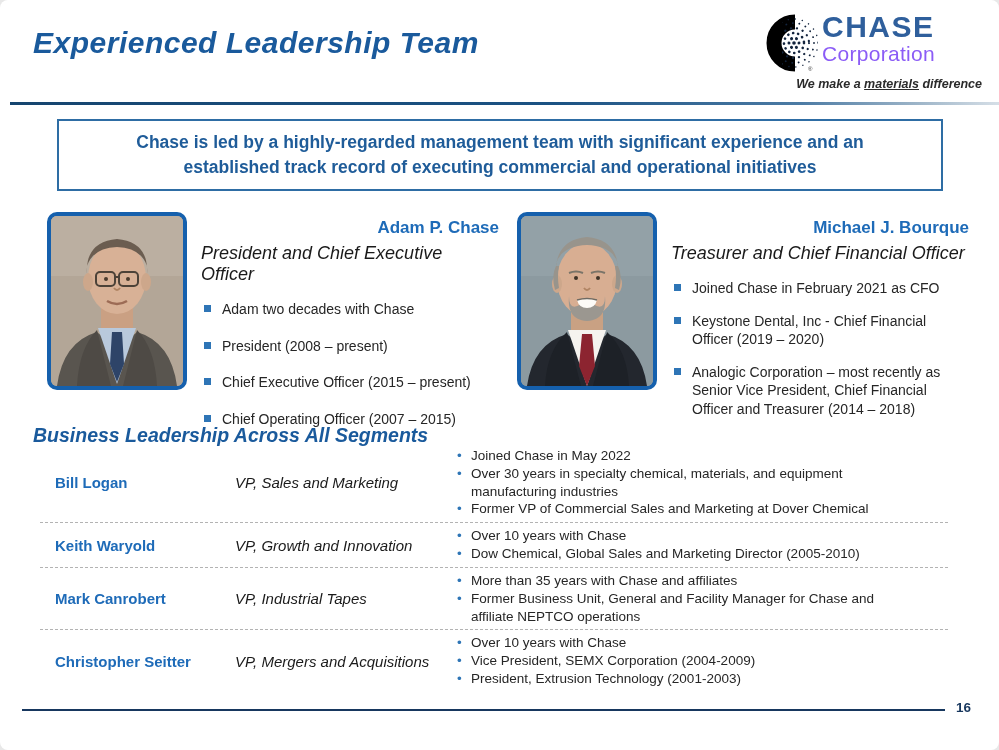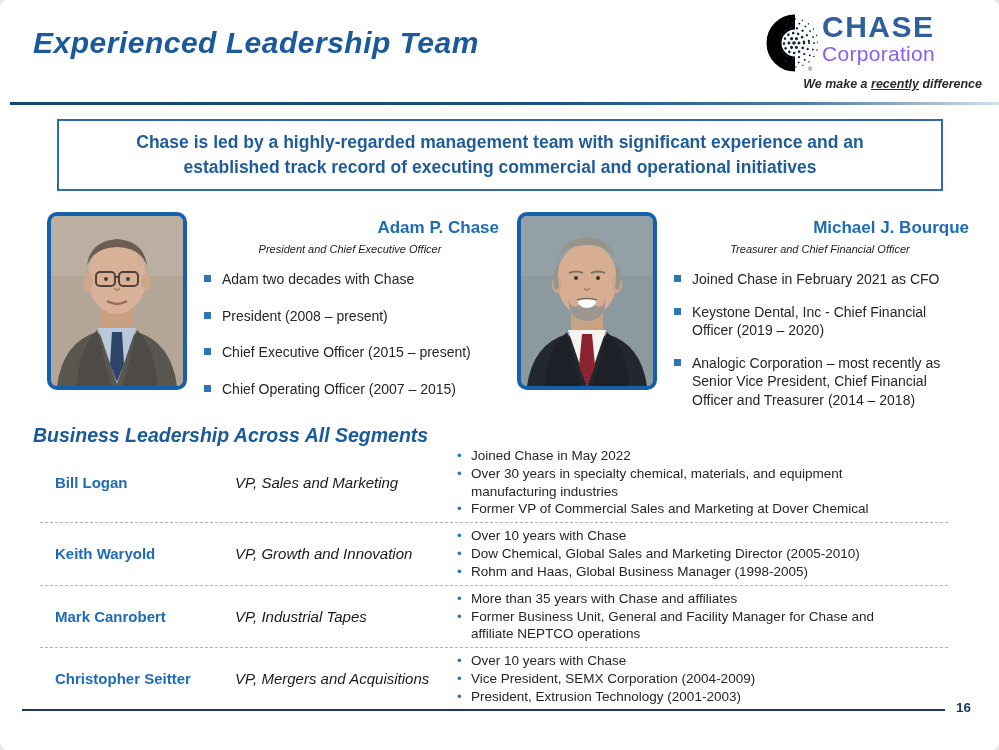--- a/index.html
+++ b/index.html
@@ -34,21 +34,21 @@
   
   .execs{position:absolute;left:47px;top:212px;width:910px;display:flex;}
   .exec{width:470px;display:flex;flex:none;}
   .photo-frame{
     width:132px;height:170px;flex:none;border:4px solid #1560AD;border-radius:10px;
     overflow:hidden;background:#b3a697;
   }
   .photo-frame svg{display:block;width:100%;height:100%;}
   .exec-text{margin-left:14px;width:298px;}
   .exec-name{text-align:right;font-size:17px;font-weight:bold;color:#1E6BB8;margin-top:6px;}
-  .exec-role{text-align:center;font-size:11px;font-style:italic;color:#1a1a1a;margin-top:5px;}
+  .exec-role{text-align:left;font-size:18px;font-style:italic;color:#1a1a1a;margin-top:5px;}
   ul.exec-bullets{list-style:none;margin:15px 0 0 0;padding:0;}
   ul.exec-bullets li{
     position:relative;padding-left:21px;font-size:14px;color:#262626;
     line-height:1.33;margin-bottom:14px;
   }
   .exec-a ul.exec-bullets li{margin-bottom:18px;}
   ul.exec-bullets li::before{
     content:"";position:absolute;left:3px;top:5px;width:7px;height:7px;background:#2E75B6;
   }
   
@@ -96,21 +96,21 @@
           <circle cx="42" cy="31" r="24" stroke-width="1.4" stroke-dasharray="0.1 7"></circle>
         </g>
         <circle cx="42" cy="31" r="1.8" fill="#13243d"></circle>
         <text x="56" y="59" font-size="6" fill="#333">®</text>
       </svg>
       <div class="logo-text">
         <div class="logo-chase">CHASE</div>
         <div class="logo-corp">Corporation</div>
       </div>
     </div>
-    <div class="tagline"><span>We make a </span><span class="u">recently</span><span> difference</span></div>
+    <div class="tagline"><span>We make a </span><span class="u">materials</span><span> difference</span></div>
   </div>
 
   <div class="top-rule"></div>
 
   <div class="message-box">
     <span>Chase is led by a highly-regarded management team with significant experience and an established track record of executing commercial and operational initiatives</span>
   </div>
 
   <div class="execs">
 
@@ -203,21 +203,20 @@
         <li>Former VP of Commercial Sales and Marketing at Dover Chemical</li>
       </ul>
     </div>
 
     <div class="biz-row">
       <div class="biz-name">Keith Waryold</div>
       <div class="biz-title">VP, Growth and Innovation</div>
       <ul class="biz-bullets">
         <li>Over 10 years with Chase</li>
         <li>Dow Chemical, Global Sales and Marketing Director (2005-2010)</li>
-        <li>Rohm and Haas, Global Business Manager (1998-2005)</li>
       </ul>
     </div>
 
     <div class="biz-row">
       <div class="biz-name">Mark Canrobert</div>
       <div class="biz-title">VP, Industrial Tapes</div>
       <ul class="biz-bullets">
         <li>More than 35 years with Chase and affiliates</li>
         <li>Former Business Unit, General and Facility Manager for Chase and affiliate NEPTCO operations</li>
       </ul>

